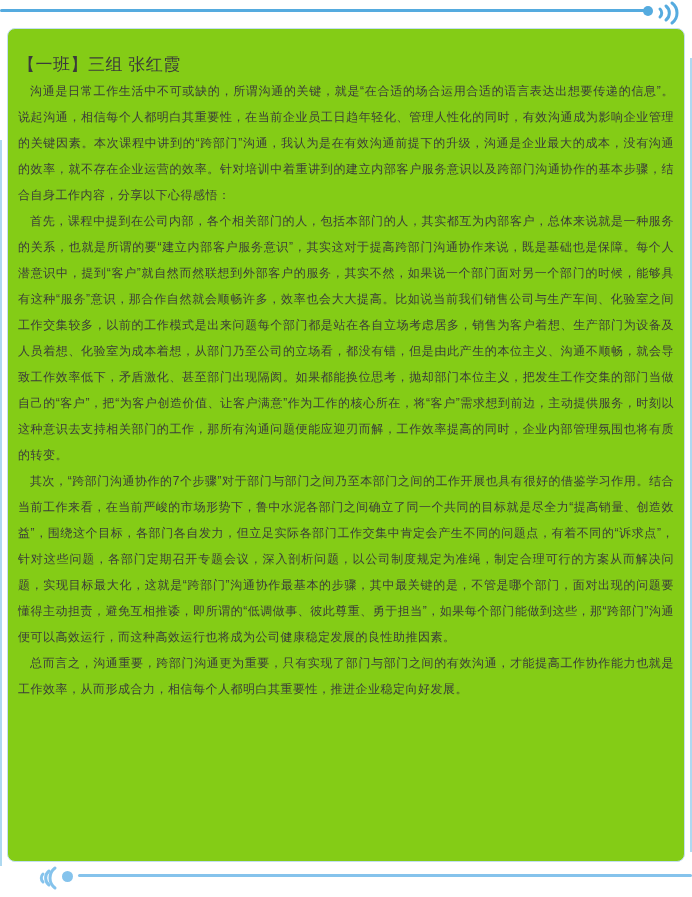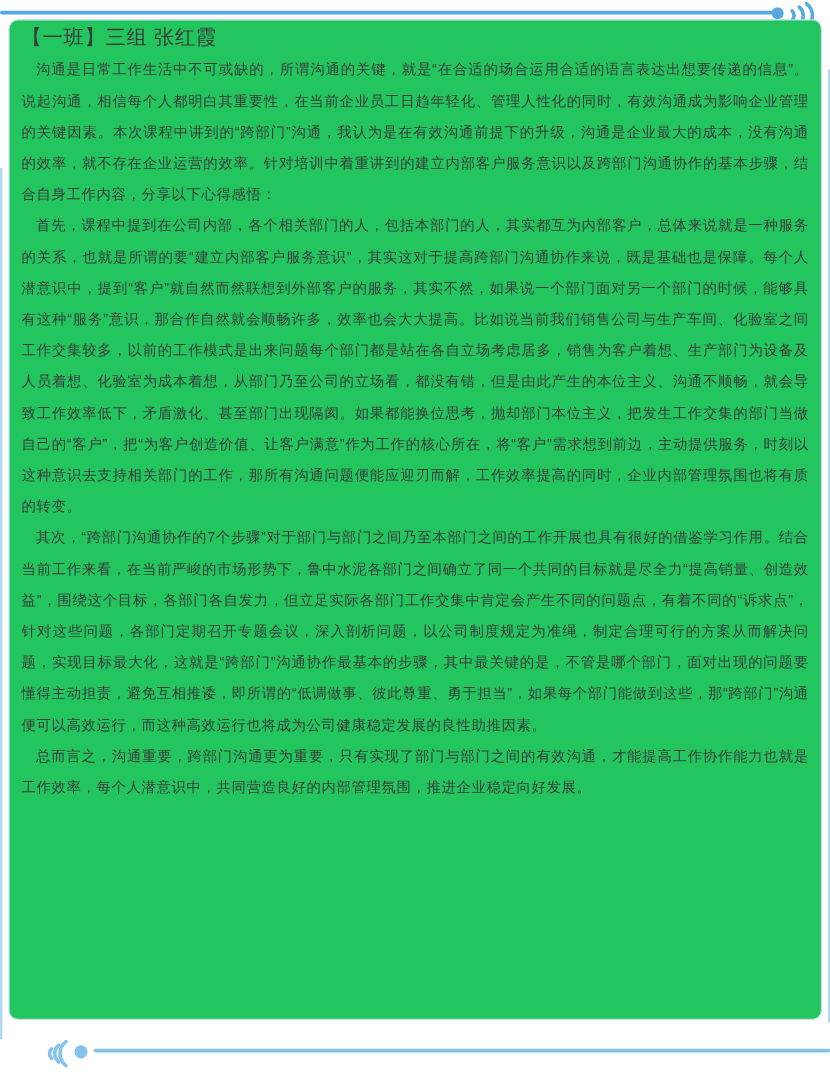--- a/index.html
+++ b/index.html
@@ -39,26 +39,26 @@
   
   .edge-sliver {
     position: absolute; width: 2px; background: #aed9f0;
   }
   .edge-sliver.left  { left: 0;  top: 140px; height: 726px; }
   .edge-sliver.right { right: 0; top: 58px;  height: 794px; }
 
   
   .panel {
     position: absolute;
-    left: 7px; right: 7px; top: 16px; height: 834px;
+    left: 7px; right: 7px; top: 28px; height: 834px;
     box-sizing: border-box;
-    background: #22c55e;
+    background: #84cc16;
     border: 1px solid #c3e0f1;
     border-radius: 8px;
-    padding: 2px 10px 0 10px;
+    padding: 23px 10px 0 10px;
   }
 
   .title {
     margin: 0;
     font-size: 17px;
     font-weight: 400;
     color: #3b3b3b;
     line-height: 26px;
     letter-spacing: 0.5px;
   }
@@ -88,21 +88,21 @@
 
 <div class="edge-sliver left"></div>
 <div class="edge-sliver right"></div>
 
 <div class="panel">
   <p class="title">【一班】三组 张红霞</p>
   <div>
       <p class="para">沟通是日常工作生活中不可或缺的，所谓沟通的关键，就是“在合适的场合运用合适的语言表达出想要传递的信息”。说起沟通，相信每个人都明白其重要性，在当前企业员工日趋年轻化、管理人性化的同时，有效沟通成为影响企业管理的关键因素。本次课程中讲到的“跨部门”沟通，我认为是在有效沟通前提下的升级，沟通是企业最大的成本，没有沟通的效率，就不存在企业运营的效率。针对培训中着重讲到的建立内部客户服务意识以及跨部门沟通协作的基本步骤，结合自身工作内容，分享以下心得感悟：</p>
       <p class="para">首先，课程中提到在公司内部，各个相关部门的人，包括本部门的人，其实都互为内部客户，总体来说就是一种服务的关系，也就是所谓的要“建立内部客户服务意识”，其实这对于提高跨部门沟通协作来说，既是基础也是保障。每个人潜意识中，提到“客户”就自然而然联想到外部客户的服务，其实不然，如果说一个部门面对另一个部门的时候，能够具有这种“服务”意识，那合作自然就会顺畅许多，效率也会大大提高。比如说当前我们销售公司与生产车间、化验室之间工作交集较多，以前的工作模式是出来问题每个部门都是站在各自立场考虑居多，销售为客户着想、生产部门为设备及人员着想、化验室为成本着想，从部门乃至公司的立场看，都没有错，但是由此产生的本位主义、沟通不顺畅，就会导致工作效率低下，矛盾激化、甚至部门出现隔阂。如果都能换位思考，抛却部门本位主义，把发生工作交集的部门当做自己的“客户”，把“为客户创造价值、让客户满意”作为工作的核心所在，将“客户”需求想到前边，主动提供服务，时刻以这种意识去支持相关部门的工作，那所有沟通问题便能应迎刃而解，工作效率提高的同时，企业内部管理氛围也将有质的转变。</p>
       <p class="para">其次，“跨部门沟通协作的7个步骤”对于部门与部门之间乃至本部门之间的工作开展也具有很好的借鉴学习作用。结合当前工作来看，在当前严峻的市场形势下，鲁中水泥各部门之间确立了同一个共同的目标就是尽全力“提高销量、创造效益”，围绕这个目标，各部门各自发力，但立足实际各部门工作交集中肯定会产生不同的问题点，有着不同的“诉求点”，针对这些问题，各部门定期召开专题会议，深入剖析问题，以公司制度规定为准绳，制定合理可行的方案从而解决问题，实现目标最大化，这就是“跨部门”沟通协作最基本的步骤，其中最关键的是，不管是哪个部门，面对出现的问题要懂得主动担责，避免互相推诿，即所谓的“低调做事、彼此尊重、勇于担当”，如果每个部门能做到这些，那“跨部门”沟通便可以高效运行，而这种高效运行也将成为公司健康稳定发展的良性助推因素。</p>
-      <p class="para">总而言之，沟通重要，跨部门沟通更为重要，只有实现了部门与部门之间的有效沟通，才能提高工作协作能力也就是工作效率，每个人潜意识中，共同营造良好的内部管理氛围，推进企业稳定向好发展。</p>
+      <p class="para">总而言之，沟通重要，跨部门沟通更为重要，只有实现了部门与部门之间的有效沟通，才能提高工作协作能力也就是工作效率，从而形成合力，相信每个人都明白其重要性，推进企业稳定向好发展。</p>
     </div>
 </div>
 
 <span class="bottom-arcs">
   <svg width="32" height="28" viewBox="0 0 32 28">
     <path d="M29 4 A12.5 12.5 0 0 0 29 24" stroke="#85c3ec" stroke-width="3" fill="none" stroke-linecap="round"></path>
     <path d="M23 7 A9 9 0 0 0 23 21" stroke="#85c3ec" stroke-width="3" fill="none" stroke-linecap="round"></path>
     <path d="M17 10 A5.5 5.5 0 0 0 17 18" stroke="#85c3ec" stroke-width="3" fill="none" stroke-linecap="round"></path>
   </svg>
 </span>

